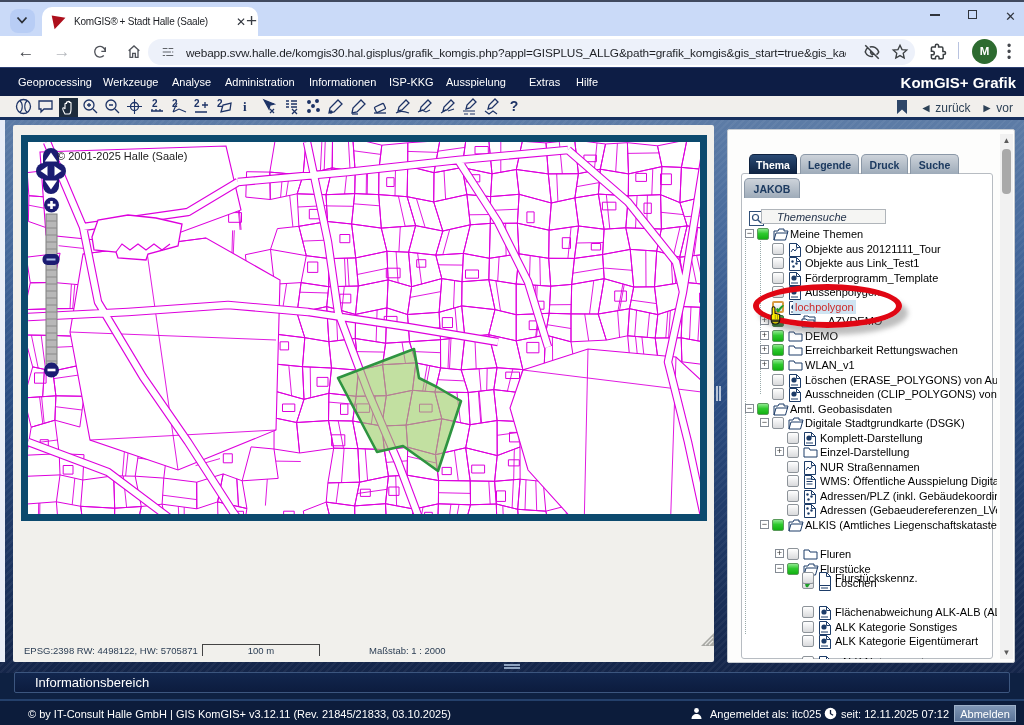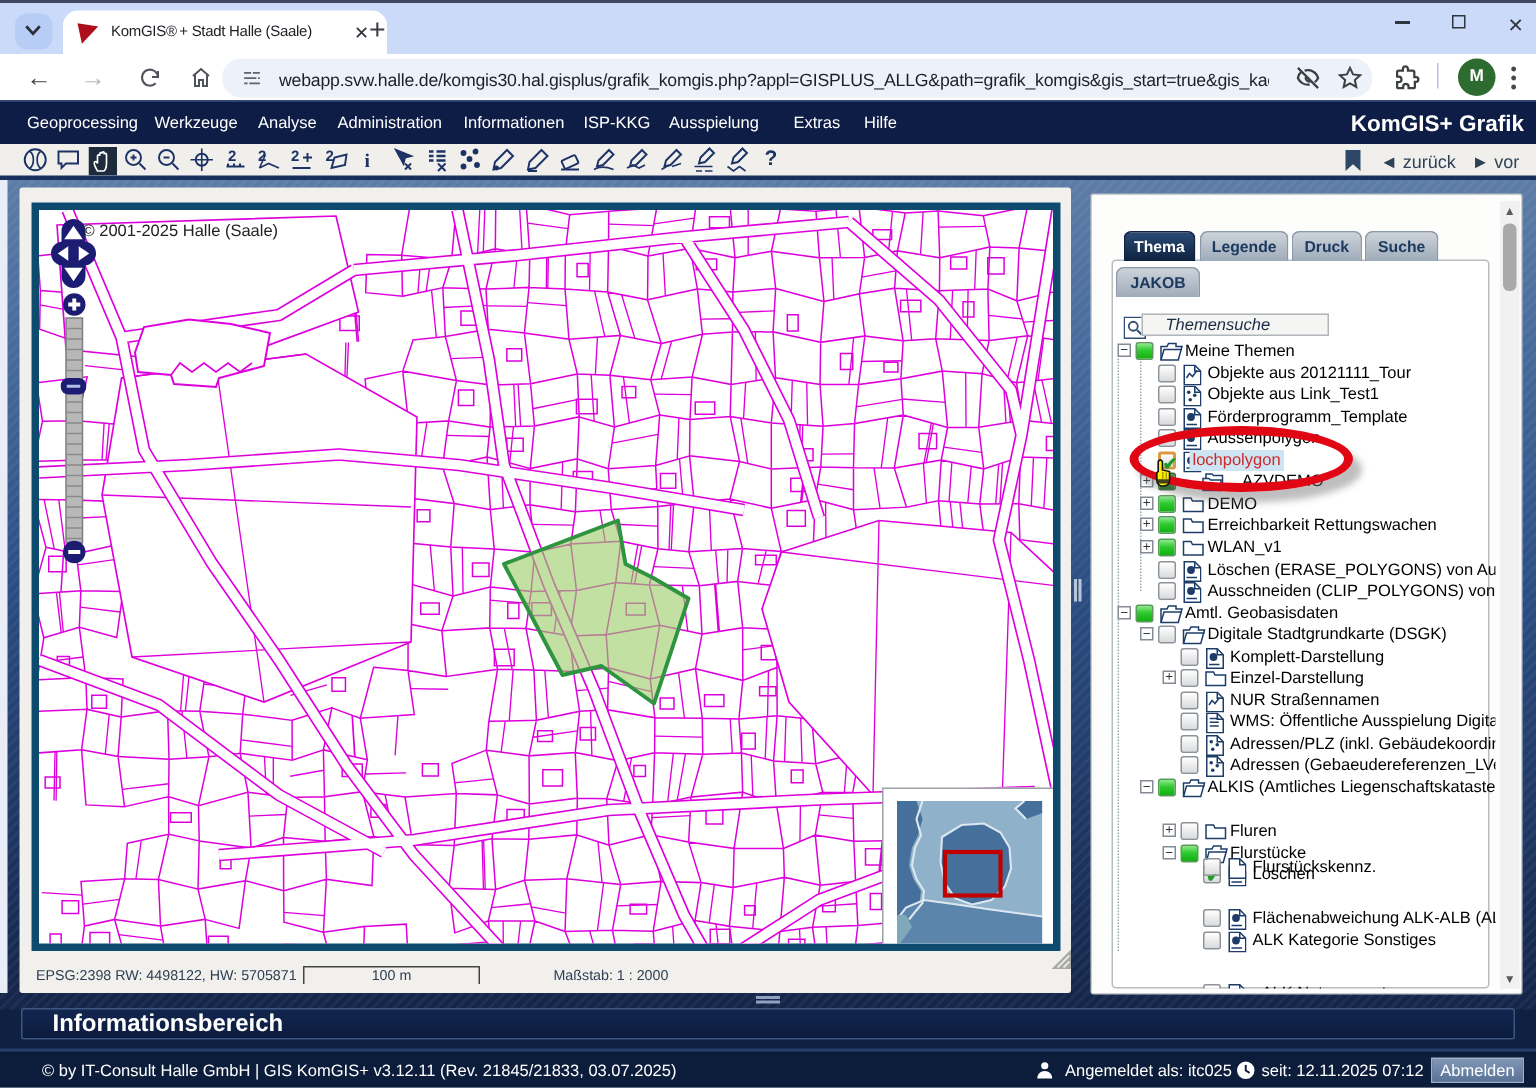--- a/index.html
+++ b/index.html
@@ -30,21 +30,21 @@
 .tbi{top:2px;width:20px;height:19px;color:#1d3366;text-align:center}
 .tbi svg{display:block;margin:1px auto 0}
 
 
 #content{left:0;top:120px;width:1024px;height:553px;background:
  repeating-linear-gradient(135deg,rgba(255,255,255,0.045) 0 2px,rgba(255,255,255,0) 2px 5px),
  linear-gradient(#5d7ca6 0%,#486b9d 20%,#2b4d82 50%,#142549 100%)}
 #leftstrip{left:0;top:120px;width:5px;height:542px;background:#e8edf8}
 
 #mapframe{left:13px;top:125px;width:701px;height:537px;background:#f1f0ec;border-radius:2px}
-#mapcanvas{position:absolute;left:8px;top:10px;width:686px;height:499px;background:#fff;border:5px solid #0c4a6e;overflow:hidden}
+#mapcanvas{position:absolute;left:8px;top:10px;width:686px;height:386px;background:#fff;border:7px solid #0c4a6e;overflow:hidden}
 #mapstrip{position:absolute;left:8px;top:517px;width:686px;height:16px;font-size:9.5px;color:#2c3e54}
 
 #zoomctl{left:1px;top:0;width:60px;height:245px}
 
 #ovbox{left:562px;top:385px;width:116px;height:115px;background:#fff;border:1px solid #9aa0a6}
 #ovmap{position:absolute;left:9px;top:8px;width:97px;height:98px;overflow:hidden}
 #ovhandle{position:absolute;right:-8px;bottom:-7px;width:0;height:0;border-left:11px solid transparent;border-bottom:11px solid #8a9096}
 
 #splitter{left:714px;top:120px;width:8px;height:542px;background:transparent}
 #splitter .h{position:absolute;left:2px;top:266px;width:5px;height:15px;border-left:2px solid #b9c6d8;border-right:2px solid #b9c6d8}
@@ -63,21 +63,21 @@
 .ck{position:absolute;top:-1px;left:1px;color:#1c9e28;font-size:12px;font-weight:bold}
 .ticon{position:absolute;top:1px}
 .tlbl{position:absolute;top:0}
 
 .sbar{position:absolute;width:13px;background:#f1f1f1}
 .sbtn{position:absolute;left:0;width:13px;height:13px;background:#f1f1f1;color:#5a5a5a;font-size:8px;text-align:center;line-height:13px}
 .sthumb{position:absolute;left:2px;width:9px;background:#a9a9a9;border-radius:4px}
 
 #redellipse{left:753px;top:284px;width:149px;height:44px;border:6px solid #e00613;border-radius:50%;box-shadow:6px 7px 5px rgba(110,110,110,0.45)}
 
-#infobar{left:14px;top:672px;width:996px;height:21px;background:linear-gradient(#12264e,#0c1c3e);border:1px solid #3c567f;border-radius:2px;color:#fff;font-size:16px;font-weight:bold;line-height:20px}
+#infobar{left:14px;top:672px;width:996px;height:21px;background:linear-gradient(#12264e,#0c1c3e);border:1px solid #3c567f;border-radius:2px;color:#fff;font-size:13px;font-weight:normal;line-height:20px}
 #statusbar{left:0;top:699px;width:1024px;height:26px;background:#0c1c3b;border-top:2px solid #24406b;color:#fff;font-size:11px}
 #statusbar span{position:absolute;top:7px}
 #abmelden{position:absolute;right:8px;top:4px;width:62px;height:17px;background:linear-gradient(#8096b5,#5a7398);border:1px solid #9eb0c8;color:#fff;font-size:11px;text-align:center;line-height:16px}
 </style></head>
 <body>
 
 <div class="abs" id="tabstrip"></div>
 <div class="abs" id="tabsearch"></div>
 <svg class="abs" style="left:16px;top:16px;width:12px;height:9px" viewBox="0 0 12 9" fill="none" stroke="#2b2f36" stroke-width="1.8">
     <path d="M1.5 1.5L6 6.5l4.5-5"></path>
@@ -629,20 +629,30 @@
 <div class="trow" style="left:0;top:393px;width:264px">
         <div class="cb" style="left:69px;"></div>
         <span class="ticon" style="left:85px"><svg width="13" height="14" viewBox="0 0 13 14">
             <path d="M1.5 0.5h7l4 4v9h-11z" fill="#fff" stroke="#1d3c68"></path>
             <path d="M8.5 0.5v4h4" fill="none" stroke="#1d3c68"></path>
             <circle cx="6" cy="6" r="2.6" fill="#1d3c68"></circle>
             <path d="M3 11h7" stroke="#1d3c68"></path>
           </svg></span>
         <span class="tlbl" style="left:102px">ALK Kategorie Sonstiges</span>
       </div>
+<div class="trow" style="left:0;top:407px;width:264px">
+        <div class="cb" style="left:69px;"></div>
+        <span class="ticon" style="left:85px"><svg width="13" height="14" viewBox="0 0 13 14">
+            <path d="M1.5 0.5h7l4 4v9h-11z" fill="#fff" stroke="#1d3c68"></path>
+            <path d="M8.5 0.5v4h4" fill="none" stroke="#1d3c68"></path>
+            <circle cx="6" cy="6" r="2.6" fill="#1d3c68"></circle>
+            <path d="M3 11h7" stroke="#1d3c68"></path>
+          </svg></span>
+        <span class="tlbl" style="left:102px">ALK Kategorie Eigentümerart</span>
+      </div>
 <div class="trow" style="left:0;top:428px;width:264px">
         <div class="cb" style="left:69px;"></div>
         <span class="ticon" style="left:85px"><svg width="13" height="14" viewBox="0 0 13 14">
             <path d="M1.5 0.5h7l4 4v9h-11z" fill="#fff" stroke="#1d3c68"></path>
             <path d="M8.5 0.5v4h4" fill="none" stroke="#1d3c68"></path>
             <circle cx="6" cy="6" r="2.6" fill="#1d3c68"></circle>
           </svg></span>
         <span class="tlbl" style="left:108px">ALK Nutzungsarten</span>
       </div>
     </div>
@@ -655,21 +665,21 @@
 <div class="abs" id="redellipse"></div>
 <svg class="abs" style="left:769px;top:306px;width:12.5px;height:20px" viewBox="0 0 14 22">
 <path d="M3.5 9V2.2a1.6 1.6 0 013.2 0V8l5.3 1.2v5.8c0 3-1.6 5-4.3 5h-1c-2.6 0-4.2-2-4.2-4.6V10z" fill="#ffee00" stroke="#111" stroke-width="1.2"></path>
 <path d="M7 9.5v5M9.5 9.8v5" stroke="#8a7a00" stroke-width="0.8" fill="none"></path>
 <path d="M2 15h9.5v3H3z" fill="#222" opacity="0.85"></path>
   </svg>
 
 <div class="abs" id="infobar"><span style="margin-left:20px">Informationsbereich</span></div>
 <div class="abs" style="left:504px;top:664px;width:16px;height:5px;border-top:2px solid #8fa3c0;border-bottom:2px solid #8fa3c0"></div>
 <div class="abs" id="statusbar">
-<span style="left:28px">© by IT-Consult Halle GmbH | GIS KomGIS+ v3.12.11 (Rev. 21845/21833, 03.07.2025)</span>
+<span style="left:28px">© by IT-Consult Halle GmbH | GIS KomGIS+ v3.12.11 (Rev. 21845/21833, 03.10.2025)</span>
 <svg class="abs" style="left:690px;top:6px;width:13px;height:13px" viewBox="0 0 13 13">
       <circle cx="6.5" cy="3.5" r="2.4" fill="#fff"></circle>
       <path d="M1.5 12c0-3 2.2-5 5-5s5 2 5 5z" fill="#fff"></path>
     </svg>
 <span style="left:710px">Angemeldet als: itc025</span>
 <svg class="abs" style="left:824px;top:6px;width:13px;height:13px" viewBox="0 0 13 13">
       <circle cx="6.5" cy="6.5" r="5.8" fill="#fff"></circle>
       <path d="M6.5 3v3.7l2.6 1.6" stroke="#0c1c3b" stroke-width="1.3" fill="none"></path>
     </svg>
 <span style="left:841px">seit: 12.11.2025 07:12</span>

